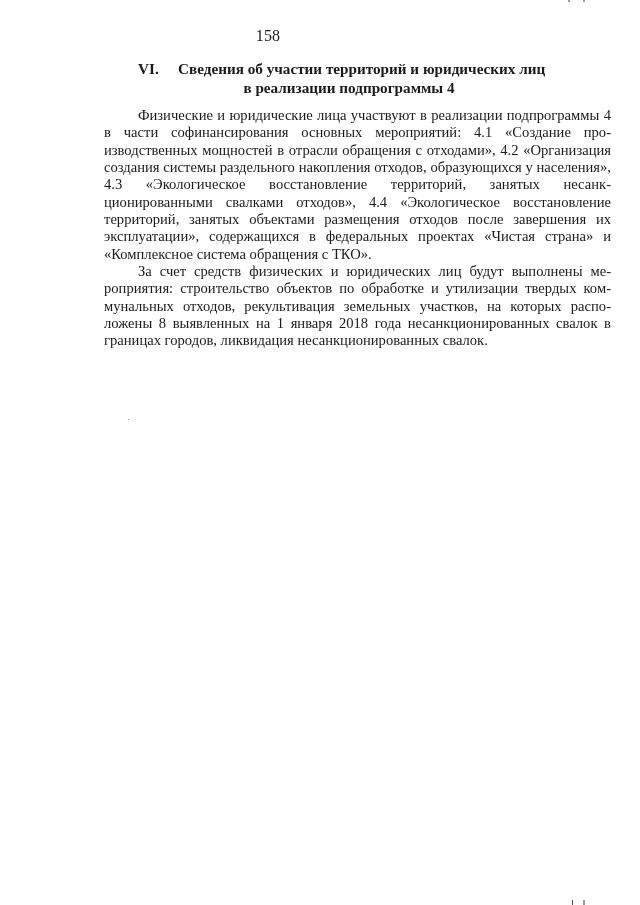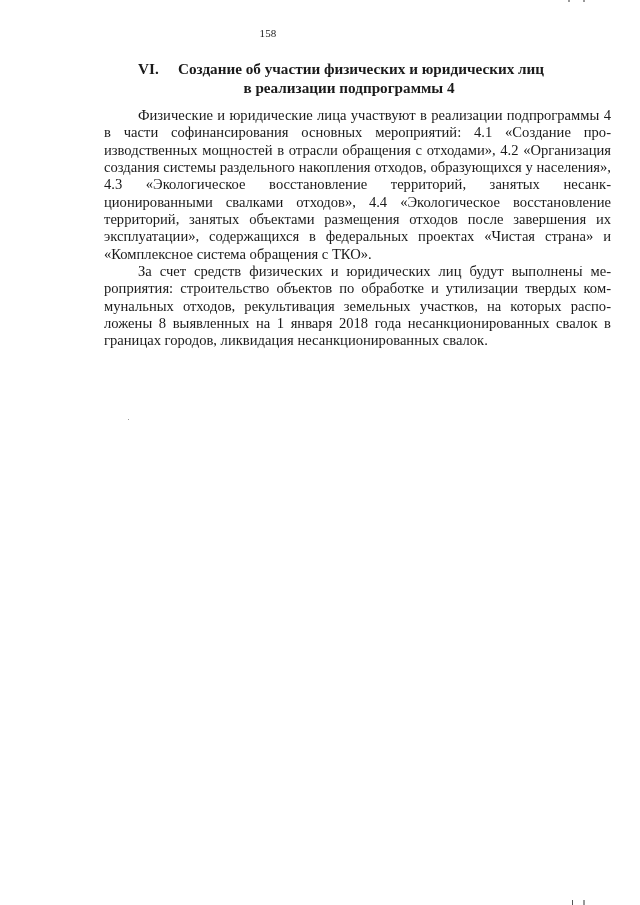--- a/index.html
+++ b/index.html
@@ -14,21 +14,21 @@
       overflow: hidden;
       font-family: "Liberation Serif", "DejaVu Serif", serif;
       color: #1a1a1a;
     }
     .page-number {
       position: absolute;
       top: 27px;
       left: 0;
       width: 536px;
       text-align: center;
-      font-size: 11px;
+      font-size: 16px;
       letter-spacing: 0.2px;
     }
     .heading {
       position: absolute;
       top: 59px;
       left: 0;
       width: 640px;
       font-weight: bold;
       font-size: 15.2px;
       line-height: 19px;
@@ -69,21 +69,21 @@
   </style>
 </head>
 <body>
 
 <div>
 
   <div class="page-number">158</div>
 
   <div class="heading">
     <div class="heading-line1">
-      <span class="heading-num">VI.</span><span>Создание об участии физических и юридических лиц</span>
+      <span class="heading-num">VI.</span><span>Сведения об участии территорий и юридических лиц</span>
     </div>
     <div class="heading-line2">в реализации подпрограммы 4</div>
   </div>
 
   <div class="body-text">
     <p class="para">Физические и юридические лица участвуют в реализации подпрограм­мы 4 в части софинансирования основных мероприятий: 4.1 «Создание про­изводственных мощностей в отрасли обращения с отходами», 4.2 «Организа­ция создания системы раздельного накопления отходов, образующихся у на­селения», 4.3 «Экологическое восстановление территорий, занятых несанк­ционированными свалками отходов», 4.4 «Экологическое восстановление территорий, занятых объектами размещения отходов после завершения их эксплуатации», содержащихся в федеральных проектах «Чистая страна» и «Комплексное система обращения с ТКО».</p>
     <p class="para">За счет средств физических и юридических лиц будут выполнены ме­роприятия: строительство объектов по обработке и утилизации твердых ком­мунальных отходов, рекультивация земельных участков, на которых распо­ложены 8 выявленных на 1 января 2018 года несанкционированных свалок в границах городов, ликвидация несанкционированных свалок.</p>
   </div>
 
   <div class="speck" style="left:568px;top:0;width:2px;height:2px;"></div>

